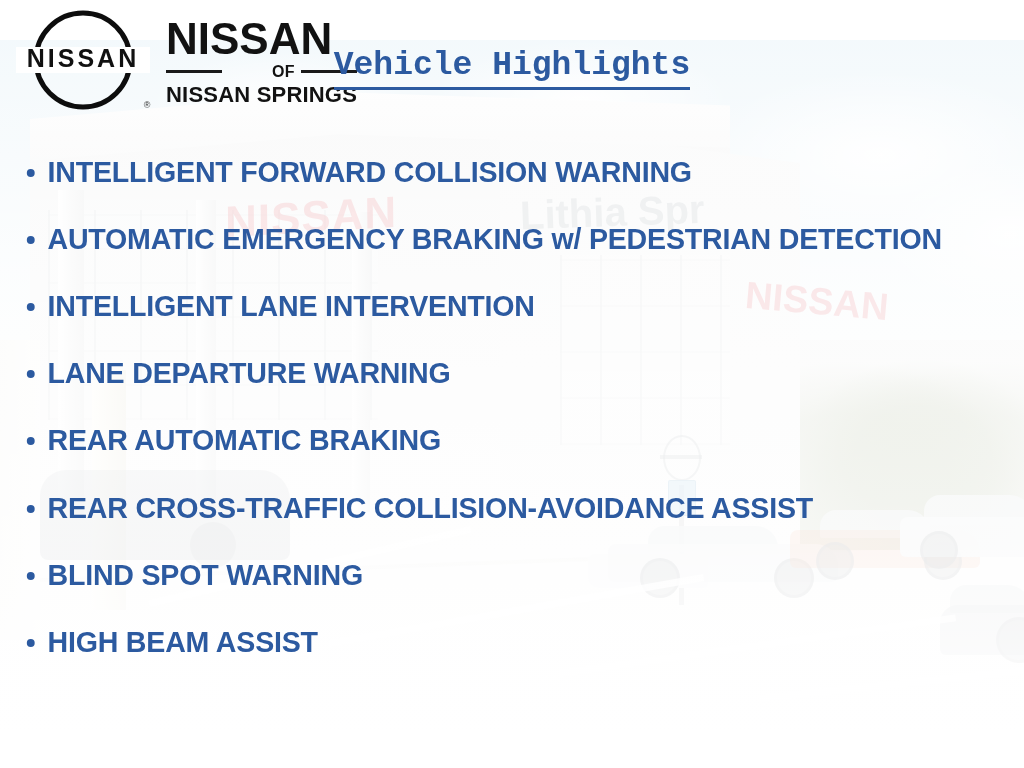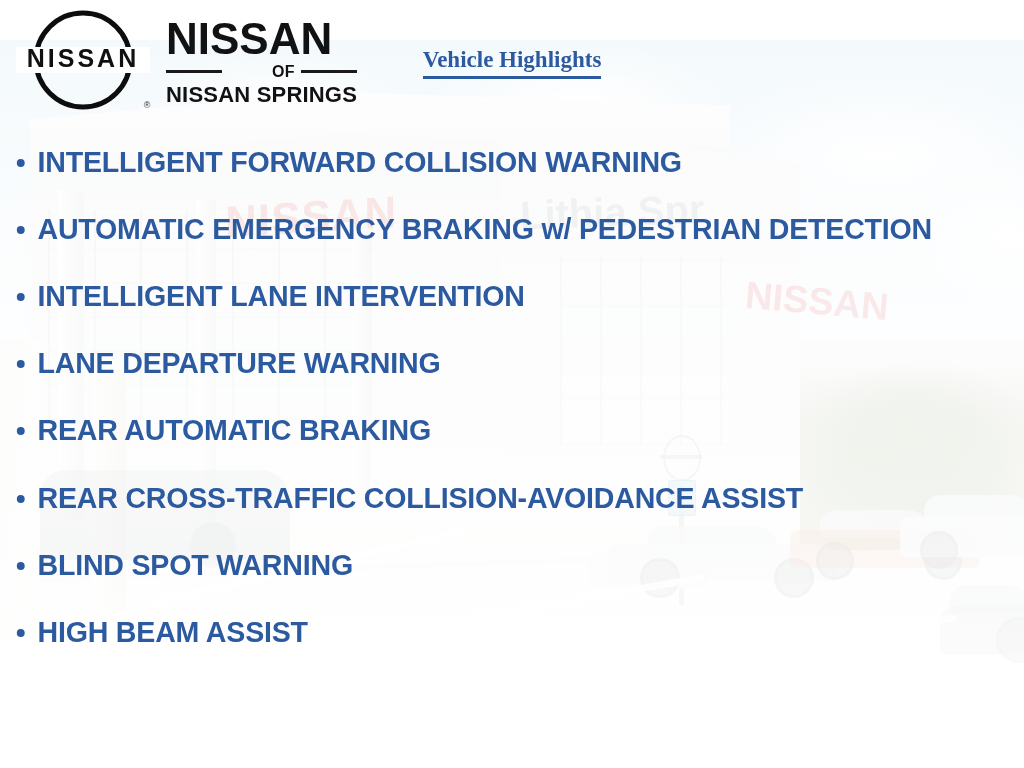--- a/index.html
+++ b/index.html
@@ -327,37 +327,37 @@
   #title {
     position: absolute;
     left: 0; top: 47px;
     width: 1024px;
     text-align: center;
     z-index: 10;
     pointer-events: none;
   }
   #title .title-text {
     display: inline-block;
-    font-family: Liberation Serif, serif;
-    font-weight: 700;
-    font-size: 23px;
+    font-family: Liberation Mono, monospace;
+    font-weight: 700;
+    font-size: 33px;
     color: #2C5AA0;
     border-bottom: 3px solid #2C5AA0;
     padding-bottom: 3px;
     letter-spacing: 0px;
   }
 
   
   #bullets {
     position: absolute;
     left: 0; top: 140px;
     width: 1000px;
     z-index: 10;
     list-style: none;
-    margin: 4px;
+    margin: 14px;
     padding: 0;
   }
   .bullet {
     position: relative;
     padding-left: 34px;
     margin-bottom: 30px;
     font-family: "Liberation Sans", sans-serif;
     font-weight: 700;
     font-size: 29px;
     line-height: 1.28;

